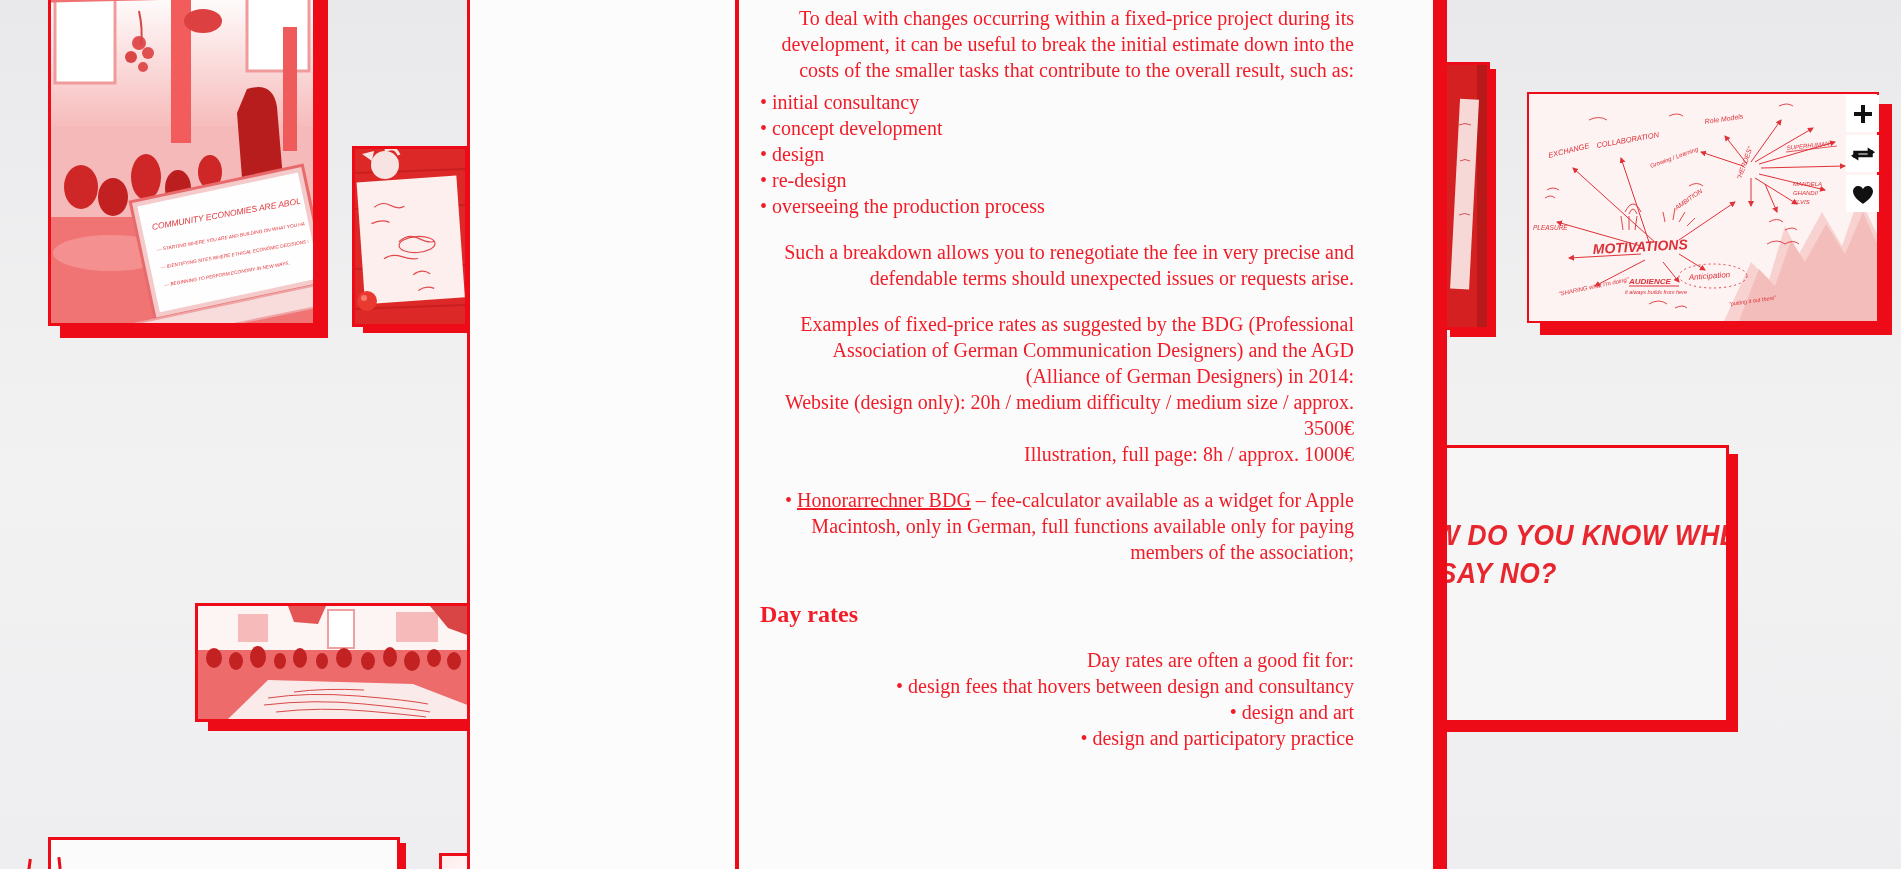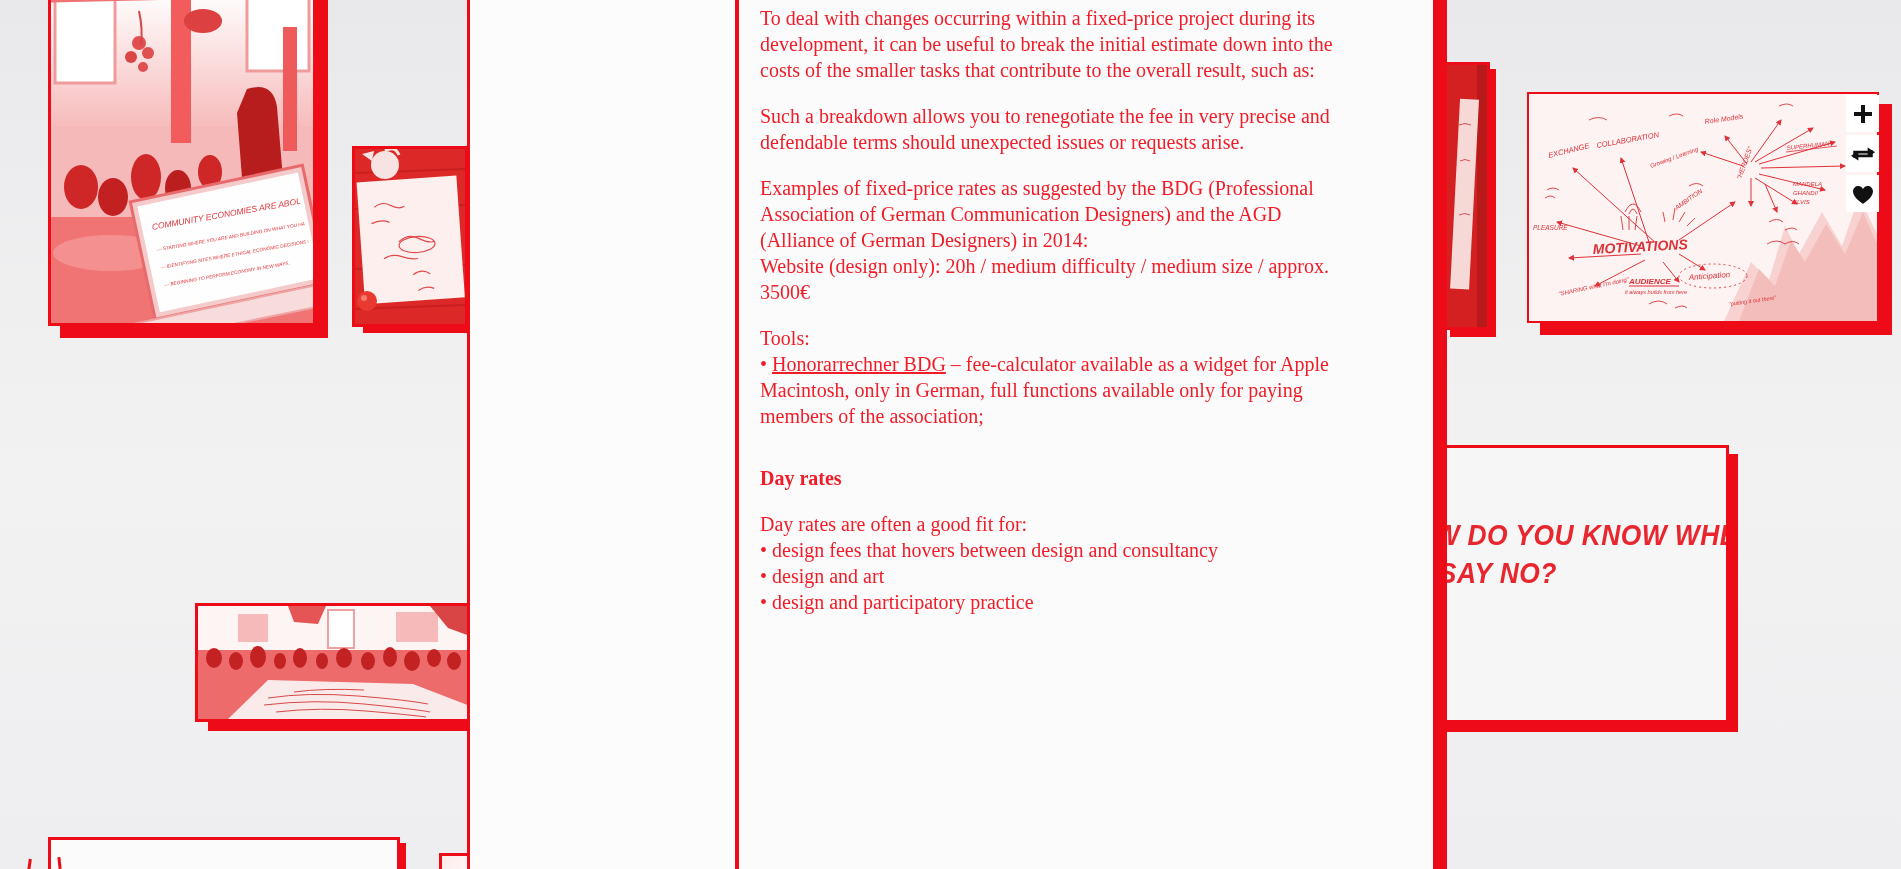--- a/index.html
+++ b/index.html
@@ -11,26 +11,26 @@
     position:relative;width:1901px;height:869px;overflow:hidden;
     background:linear-gradient(180deg,#e9e9eb 0%,#f3f2f3 55%,#eeedef 100%);
     font-family:"Liberation Serif",serif;
   }
   
   .sheet-a{position:absolute;left:467px;top:0;width:966px;height:869px;background:#fcfcfc;border-left:3px solid var(--red);z-index:2;}
   .sheet-b{position:absolute;left:735px;top:0;width:698px;height:869px;background:#fbfbfb;border-left:4px solid var(--red);z-index:3;}
   .red-strip{position:absolute;left:1433px;top:0;width:14px;height:869px;background:var(--red);z-index:5;}
   
   .article{position:absolute;left:21px;top:0;width:594px;padding-top:5px;color:var(--text-red);font-size:20px;line-height:26px;z-index:1;}
-  .article p{margin:20px 0 0 0;}
+  .article p{margin:20px 0 0 0;text-align:right;}
   .article p.first{margin-top:0;}
   .article .bullets{margin-top:6px;}
   .article .ln{display:block;}
   .article a{color:inherit;cursor:pointer;}
-  .article h3{margin:36px 0 0 0;font-size:20px;line-height:26px;font-weight:bold;}
+  .article h3{margin:36px 0 0 0;font-size:24px;line-height:26px;font-weight:bold;}
   
   .photo{position:absolute;border:3px solid var(--red);box-shadow:12px 12px 0 var(--red);overflow:hidden;background:#fff;z-index:1;margin:0;padding:0;}
   .photo svg{display:block;}
   #photo-workshop{left:48px;top:-12px;width:262px;height:332px;}
   #photo-kettle{left:352px;top:146px;width:110px;height:175px;box-shadow:11px 6px 0 var(--red);}
   #photo-panorama{left:195px;top:603px;width:272px;height:113px;box-shadow:13px 9px 0 var(--red);}
   #photo-fragment{left:1444px;top:62px;width:40px;height:262px;box-shadow:6px 7px 0 var(--red);}
   #photo-mindmap{left:1527px;top:92px;width:348px;height:227px;border-width:2px;box-shadow:13px 12px 0 var(--red);}
   
   .quote-card{position:absolute;left:1437px;top:445px;width:286px;height:272px;background:#f7f6f7;border:3px solid var(--red);box-shadow:9px 9px 0 var(--red);overflow:hidden;z-index:4;}
@@ -164,27 +164,34 @@
   <div class="card-bottom-left"></div>
   <div class="card-bottom-small"></div>
   <div class="scribble-mark" id="mark-1"></div>
   <div class="scribble-mark" id="mark-2"></div>
 
   <div class="sheet-a"></div>
 
   <div class="sheet-b">
     <article class="article">
       <p class="first">To deal with changes occurring within a fixed-price project during its development, it can be useful to break the initial estimate down into the costs of the smaller tasks that contribute to the overall result, such as:</p>
+      <div class="bullets">
+        <span class="ln">• initial consultancy</span>
+        <span class="ln">• concept development</span>
+        <span class="ln">• design</span>
+        <span class="ln">• re-design</span>
+        <span class="ln">• overseeing the production process</span>
+      </div>
       <p>Such a breakdown allows you to renegotiate the fee in very precise and defendable terms should unexpected issues or requests arise.</p>
       <p>
         <span class="ln">Examples of fixed-price rates as suggested by the BDG (Professional Association of German Communication Designers) and the AGD (Alliance of German Designers) in 2014:</span>
         <span class="ln">Website (design only): 20h / medium difficulty / medium size / approx. 3500€</span>
+        <span class="ln">Illustration, full page: 8h / approx. 1000€</span>
       </p>
       <p>
-        <span class="ln">Tools:</span>
         <span class="ln"><span>• </span><a href="#">Honorarrechner BDG</a><span> – fee-calculator available as a widget for Apple Macintosh, only in German, full functions available only for paying members of the association;</span></span>
       </p>
       <h3>Day rates</h3>
       <p>
         <span class="ln">Day rates are often a good fit for:</span>
         <span class="ln">• design fees that hovers between design and consultancy</span>
         <span class="ln">• design and art</span>
         <span class="ln">• design and participatory practice</span>
       </p>
     </article>

